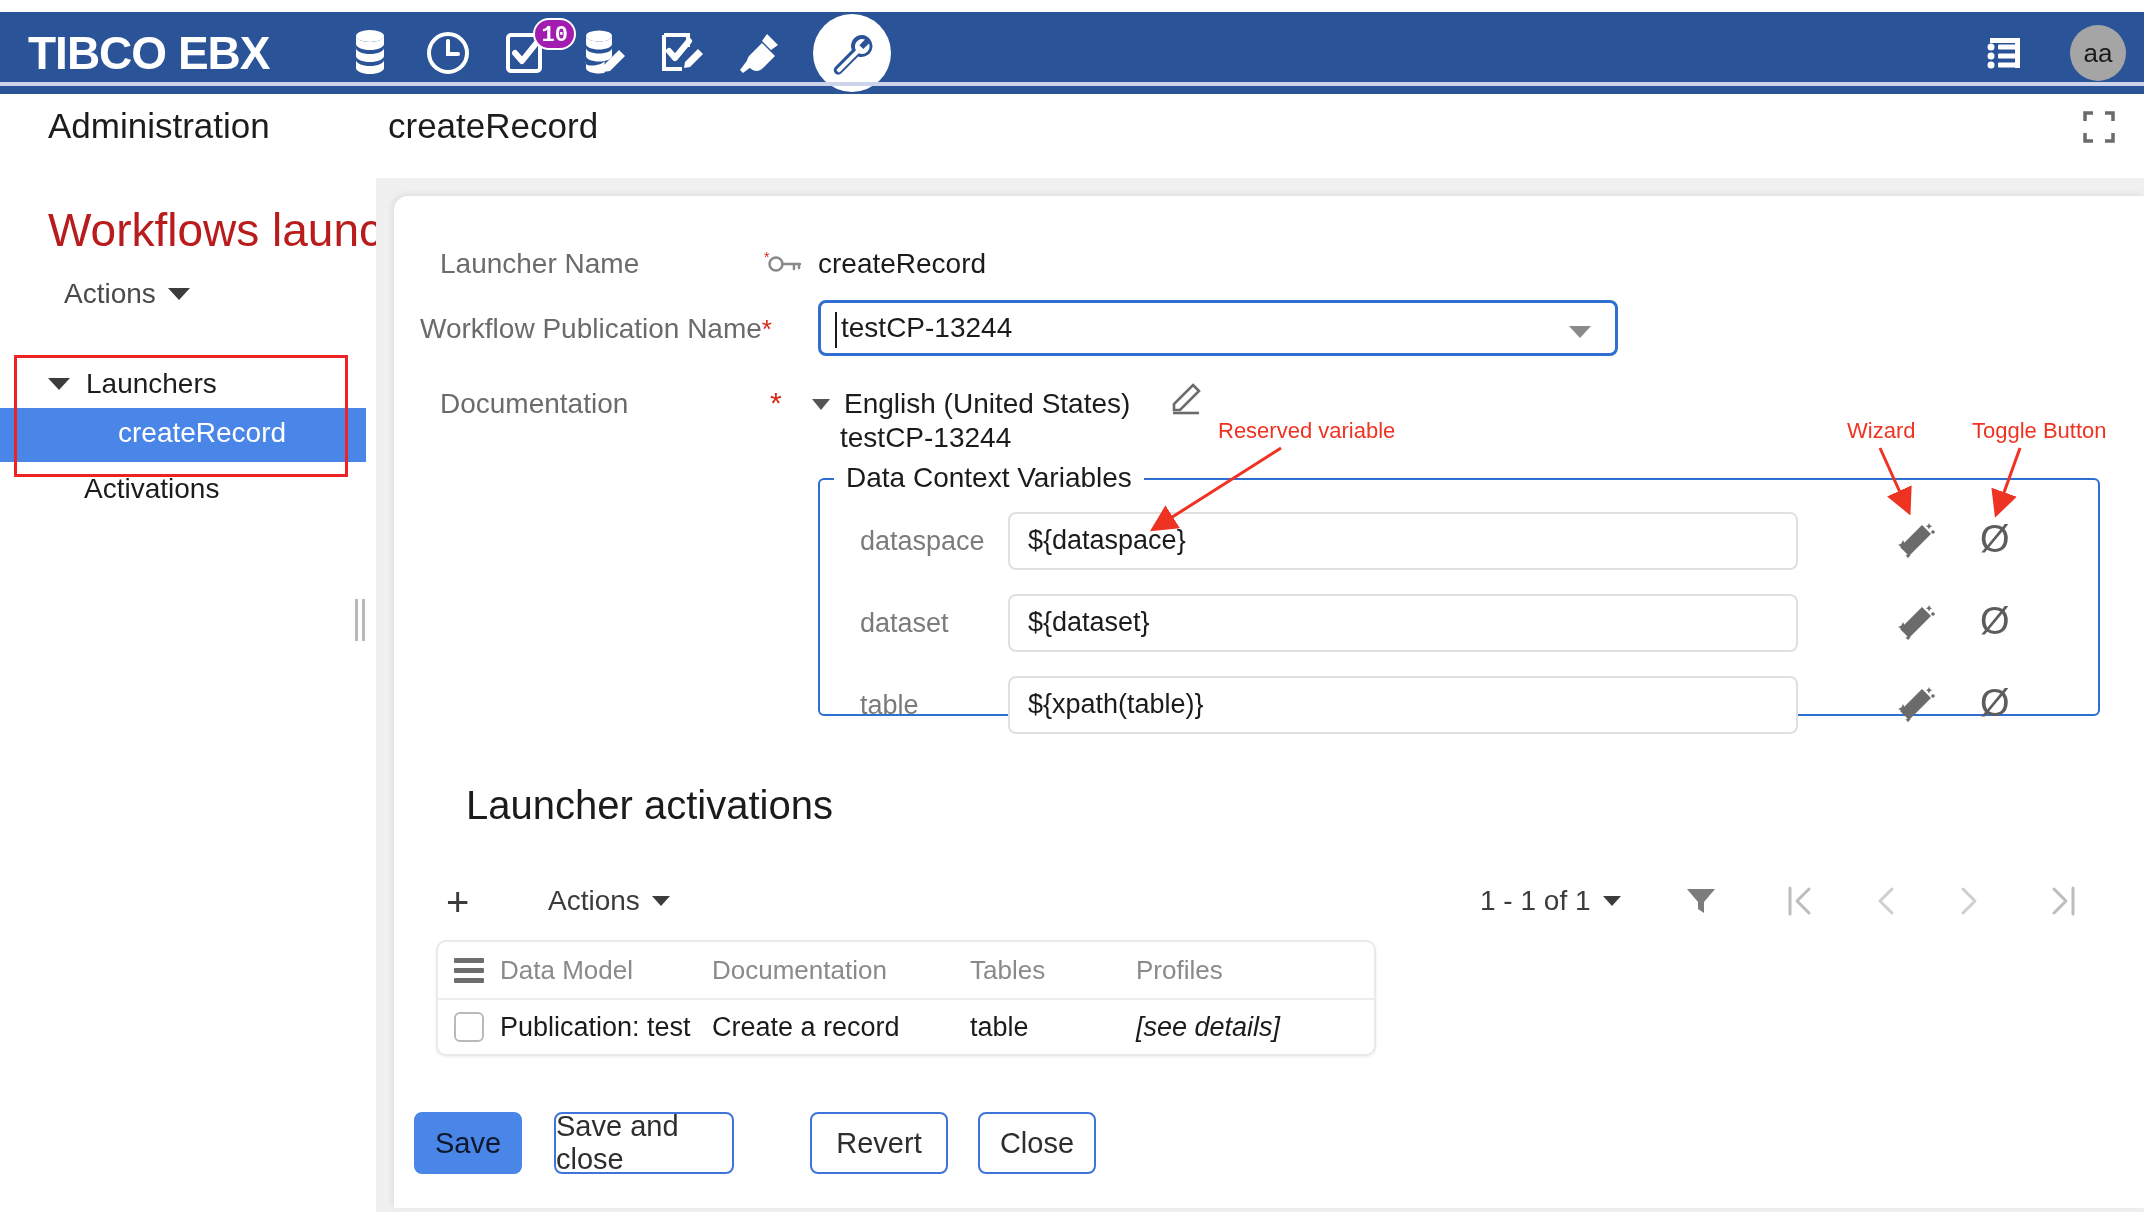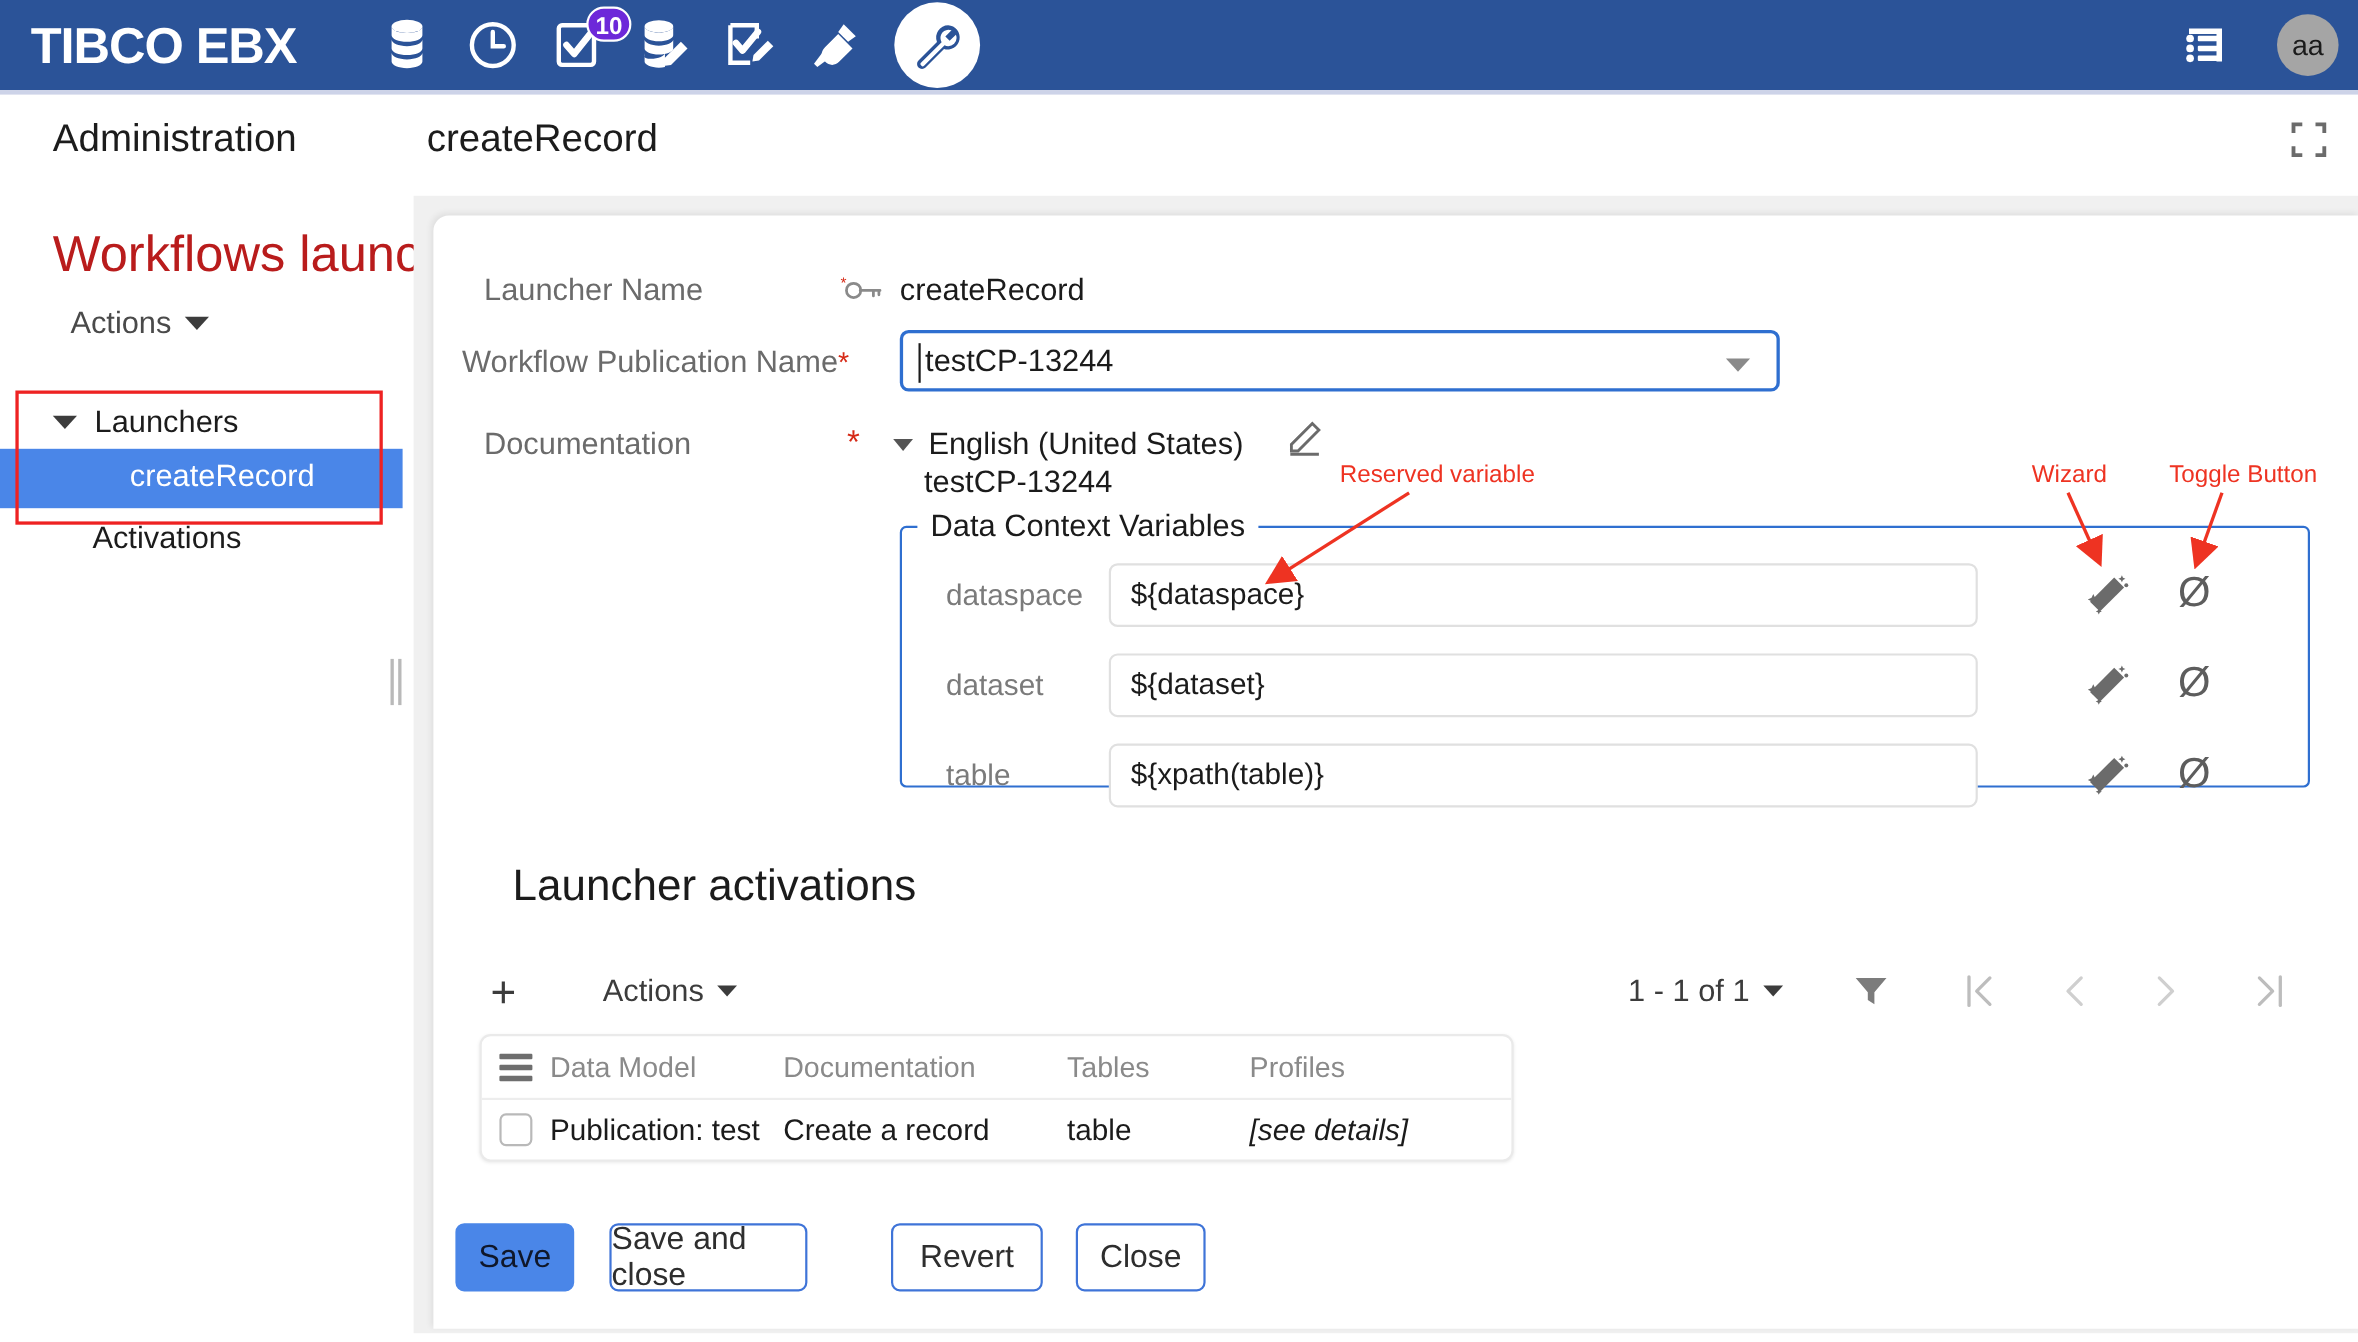--- a/index.html
+++ b/index.html
@@ -6,21 +6,21 @@
   html, body {
     width: 2144px; height: 1220px;
     background: #ffffff;
     font-family: "Liberation Sans", sans-serif;
     overflow: hidden;
   }
   .page { position: relative; width: 2144px; height: 1220px; background:#fff; }
 
   
   .topbar {
-    position: absolute; left:0; top:0; width:2144px; height:82px;
+    position: absolute; left:0; top:12px; width:2144px; height:82px;
     background:#2b5398;
     display:flex; align-items:center;
   }
   .topbar-underline {
     position:absolute; left:0; top:82px; width:2144px; height:4px;
     background:#cdd3e8;
   }
   .brand {
     margin-left:28px; display:flex; align-items:flex-start;
     color:#fff; letter-spacing:-1px;
@@ -32,23 +32,24 @@
   .nav-icons { display:flex; align-items:center; margin-left:62px; gap:0px; }
   .nav-ico {
     position:relative; width:78px; height:82px;
     display:flex; align-items:center; justify-content:center;
     cursor:pointer;
   }
   .nav-ico svg { display:block; }
   .badge {
     position:absolute; top:6px; left:46px;
     min-width:38px; height:32px; padding:0 6px;
-    background:#6d28d9; color:#fff; border-radius:16px;
+    background:#a21caf; color:#fff; border-radius:16px;
     font-size:22px; font-weight:700; line-height:32px; 
     border:2px solid #fff;
+    font-family:Liberation Mono, monospace;
   }
   .nav-ico.active {
     background:#fff; border-radius:50%;
     width:78px; height:78px; margin-left:14px;
   }
   .topbar-right {
     position:absolute; right:18px; top:0; height:82px;
     display:flex; align-items:center; gap:26px;
   }
   .avatar {

